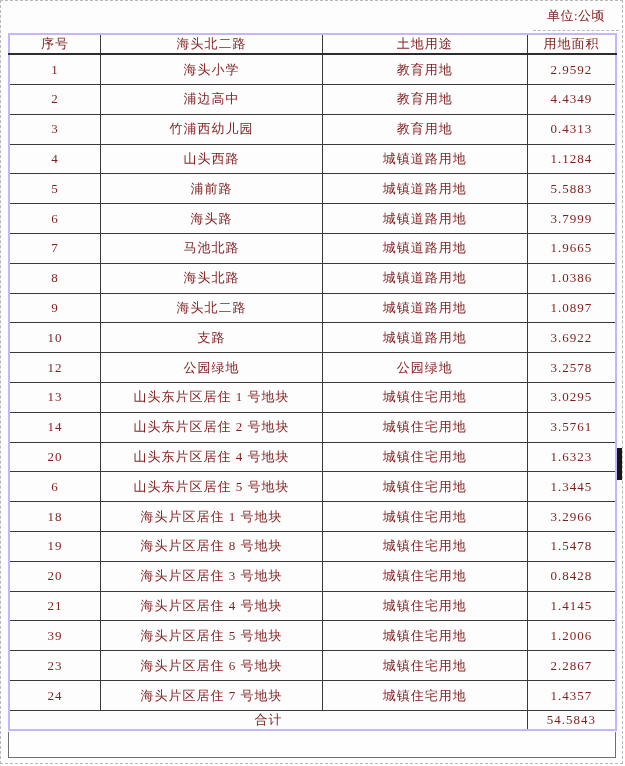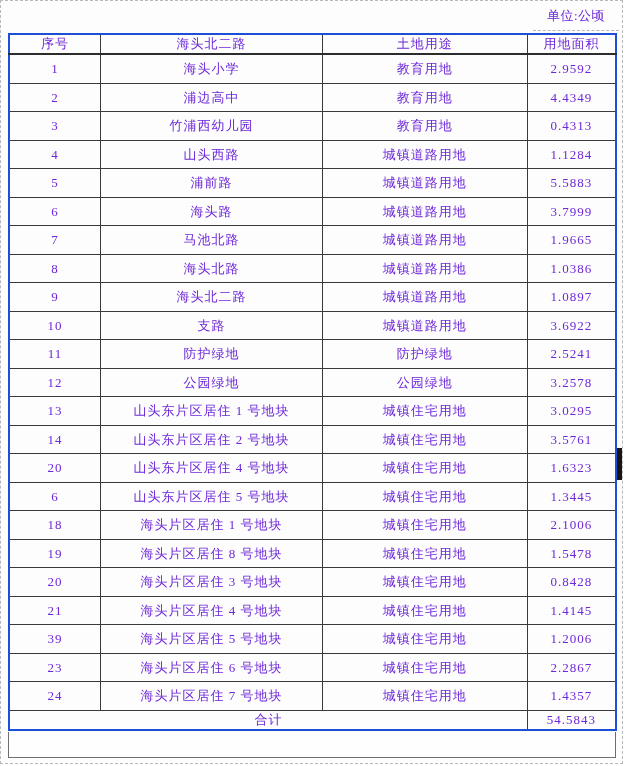--- a/index.html
+++ b/index.html
@@ -4,21 +4,21 @@
 <style>
   html, body { margin: 0; padding: 0; background: #ffffff; }
   .page {
     position: relative;
     width: 623px;
     height: 764px;
     box-sizing: border-box;
     border: 1px dashed #b8b8b8;
     background: #fdfdfd;
     font-family: "Liberation Serif", "DejaVu Serif", serif;
-    color: #6d28d9;
+    color: #7f1d1d;
     overflow: hidden;
   }
   .unit-label {
     position: absolute;
     top: 6px;
     right: 3px;
     width: 86px;
     text-align: center;
     font-size: 13px;
     padding-bottom: 5px;
@@ -26,21 +26,21 @@
     letter-spacing: 0.5px;
   }
   table.land-table {
     position: absolute;
     left: 7px;
     top: 32px;
     width: 609px;
     height: 698px;
     border-collapse: collapse;
     table-layout: fixed;
-    border: 2px solid #1d4ed8;
+    border: 2px solid #c4b5fd;
     font-size: 13px;
   }
   table.land-table th,
   table.land-table td {
     border: 1px solid #3a3a3a;
     text-align: center;
     vertical-align: middle;
     padding: 0;
     font-weight: normal;
     letter-spacing: 1px;
@@ -147,26 +147,20 @@
           <td>城镇道路用地</td>
           <td class="num">1.0897</td>
         </tr>
         <tr>
           <td class="num">10</td>
           <td>支路</td>
           <td>城镇道路用地</td>
           <td class="num">3.6922</td>
         </tr>
         <tr>
-          <td class="num">11</td>
-          <td>防护绿地</td>
-          <td>防护绿地</td>
-          <td class="num">2.5241</td>
-        </tr>
-        <tr>
           <td class="num">12</td>
           <td>公园绿地</td>
           <td>公园绿地</td>
           <td class="num">3.2578</td>
         </tr>
         <tr>
           <td class="num">13</td>
           <td>山头东片区居住 1 号地块</td>
           <td>城镇住宅用地</td>
           <td class="num">3.0295</td>
@@ -186,21 +180,21 @@
         <tr>
           <td class="num">6</td>
           <td>山头东片区居住 5 号地块</td>
           <td>城镇住宅用地</td>
           <td class="num">1.3445</td>
         </tr>
         <tr>
           <td class="num">18</td>
           <td>海头片区居住 1 号地块</td>
           <td>城镇住宅用地</td>
-          <td class="num">2.1006</td>
+          <td class="num">3.2966</td>
         </tr>
         <tr>
           <td class="num">19</td>
           <td>海头片区居住 8 号地块</td>
           <td>城镇住宅用地</td>
           <td class="num">1.5478</td>
         </tr>
         <tr>
           <td class="num">20</td>
           <td>海头片区居住 3 号地块</td>

